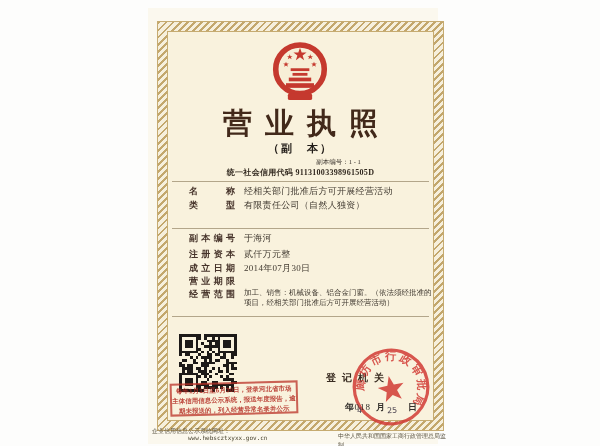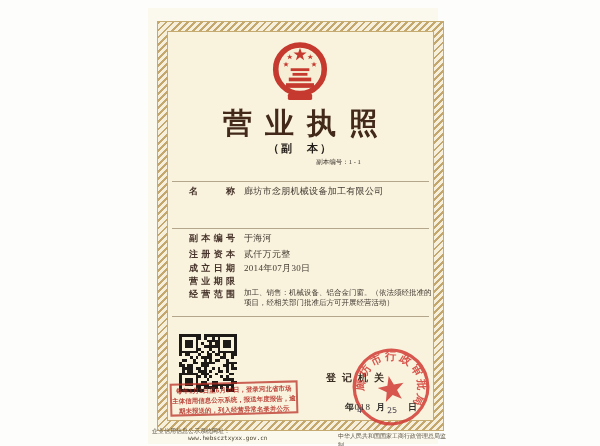--- a/index.html
+++ b/index.html
@@ -76,26 +76,34 @@
           <polygon fill="#c5392e" points="45,23 45.8,25 48,25 46.3,26.3 47,28.4 45,27.1 43,28.4 43.7,26.3 42,25 44.2,25"></polygon>
           <rect x="20" y="30" width="20" height="3" fill="#c5392e"></rect>
           <rect x="22" y="35" width="16" height="3" fill="#c5392e"></rect>
           <rect x="18" y="40" width="24" height="4" fill="#c5392e"></rect>
           <rect x="15" y="46" width="30" height="5" fill="#c5392e"></rect>
         </svg>
 
         <div class="title">营业执照</div>
         <div class="subtitle">（副　本）</div>
         <div class="copyno">副本编号：1 - 1</div>
+        <div class="creditline">
+          <span>统一社会信用代码</span>
+          <span>91131003398961505D</span>
+        </div>
 
         <div class="hr" style="top:149px"></div>
 
         <div class="row" style="top:153px">
           <span class="flabel">名称</span>
-          <span class="fvalue">廊坊市念朋机械设备加工有限公司</span>
+          <span class="fvalue">经相关部门批准后方可开展经营活动</span>
+        </div>
+        <div class="row" style="top:167px">
+          <span class="flabel">类型</span>
+          <span class="fvalue">有限责任公司（自然人独资）</span>
         </div>
 
         <div class="hr" style="top:196px"></div>
 
         <div class="row" style="top:200px">
           <span class="flabel">副本编号</span>
           <span class="fvalue">于海河</span>
         </div>
         <div class="row" style="top:216px">
           <span class="flabel">注册资本</span>

